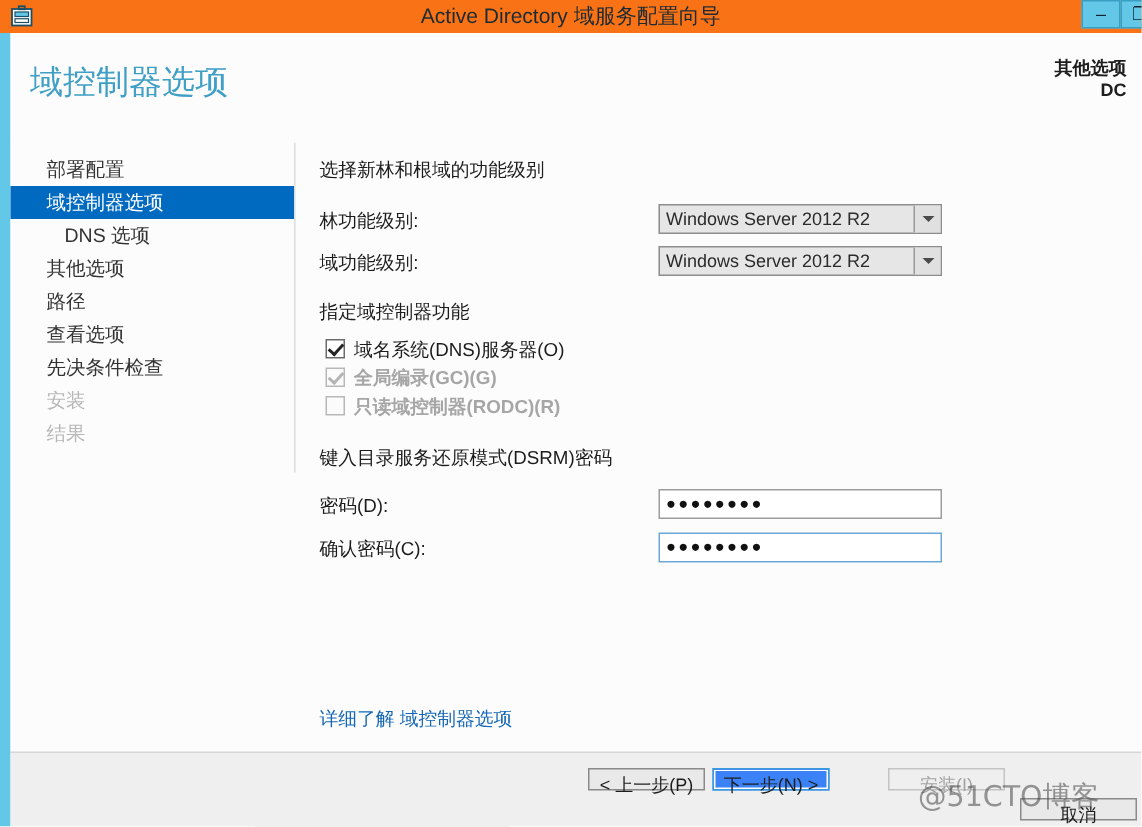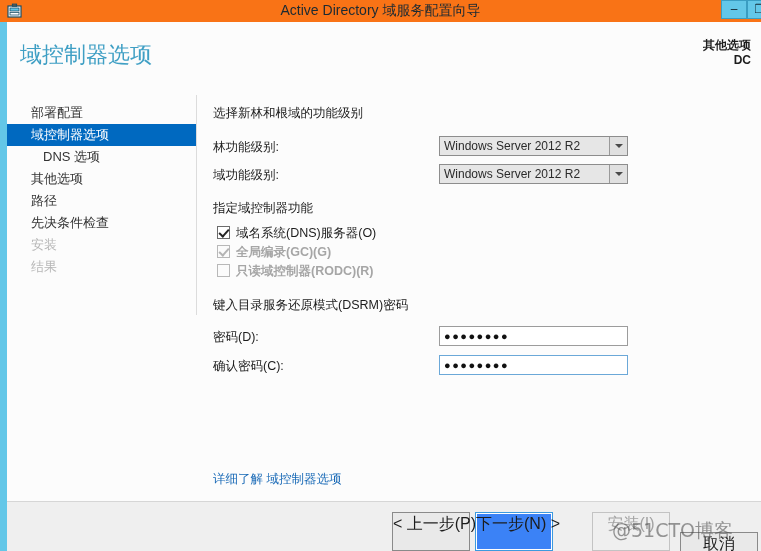--- a/index.html
+++ b/index.html
@@ -258,25 +258,25 @@
   }
   #footer {
     position: absolute;
     left: 7px; top: 502px;
     width: 754px; height: 49px;
     background: #efefef;
   }
   .fbtn {
     position: absolute;
     top: 10px;
-    height: 39px;
+    height: 15px;
     background: #e9e9e9;
     border: 1px solid #8a8a8a;
     box-sizing: border-box;
-    font-size: 16px;
+    font-size: 12px;
     color: #1c1c1c;
     text-align: center;
     line-height: 21px;
     white-space: nowrap;
   }
   .fbtn.focused {
     border: 1px solid #3c9ade;
     box-shadow: inset 0 0 0 1px #ffffff;
     background: #3b82f6;
   }
@@ -331,20 +331,21 @@
   </div>
 
   <div id="body-area">
 
     <div id="sidebar">
       <div class="nav-item">部署配置</div>
       <div class="nav-item selected">域控制器选项</div>
       <div class="nav-item indent">DNS 选项</div>
       <div class="nav-item">其他选项</div>
       <div class="nav-item">路径</div>
+      <div class="nav-item">查看选项</div>
       <div class="nav-item">先决条件检查</div>
       <div class="nav-item disabled">安装</div>
       <div class="nav-item disabled">结果</div>
     </div>
     <div id="sidebar-divider"></div>
 
     <div id="content">
 
       <div class="section-head" style="left:0px; top:10px;">选择新林和根域的功能级别</div>
 

